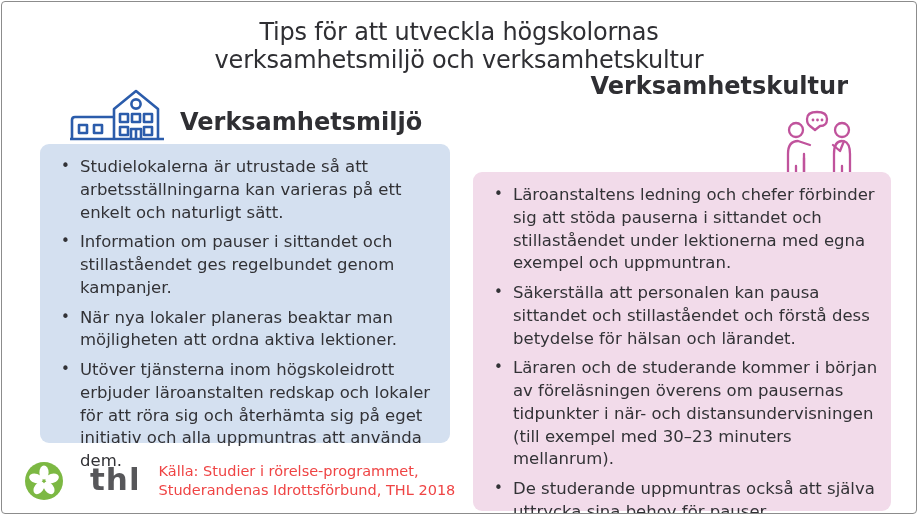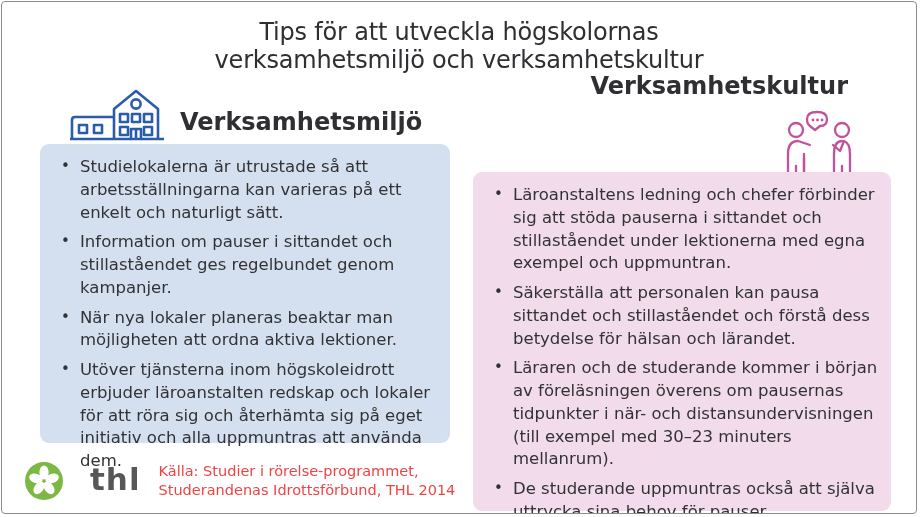--- a/index.html
+++ b/index.html
@@ -119,17 +119,17 @@
             <ellipse cx="20" cy="11.5" rx="4.6" ry="7" transform="rotate(144 20 20)"></ellipse>
             <ellipse cx="20" cy="11.5" rx="4.6" ry="7" transform="rotate(216 20 20)"></ellipse>
             <ellipse cx="20" cy="11.5" rx="4.6" ry="7" transform="rotate(288 20 20)"></ellipse>
           </g>
         </svg>
       </span>
       <span class="thl-text">thl</span>
     </span>
     <span class="source">
       <div>Källa: Studier i rörelse-programmet,</div>
-      <div>Studerandenas Idrottsförbund, THL 2014</div>
+      <div>Studerandenas Idrottsförbund, THL 2018</div>
     </span>
   </div>
 
 </div>
 
 </body></html>

